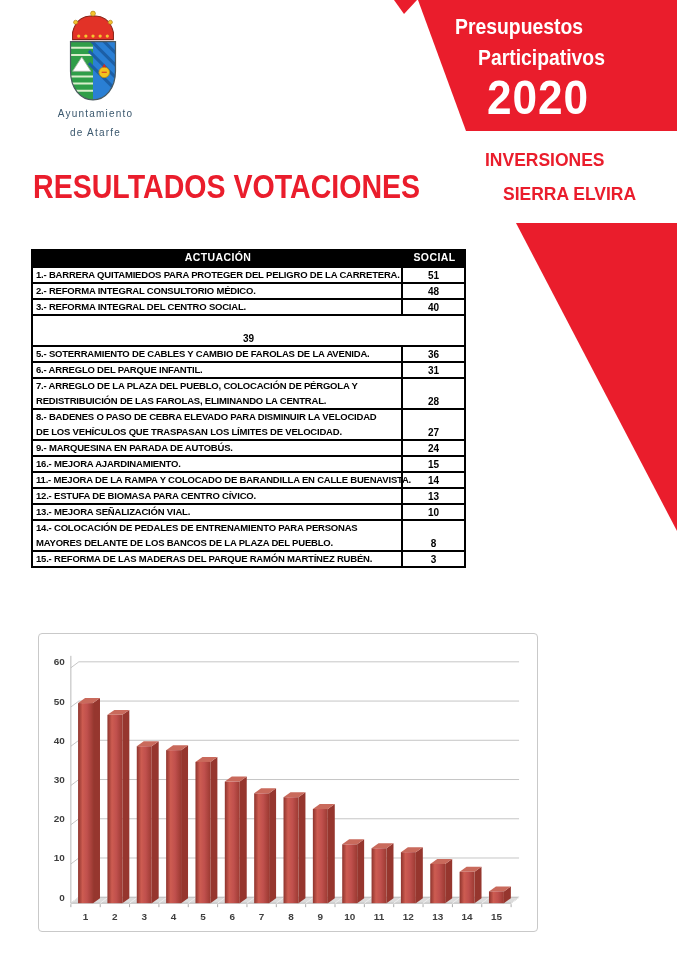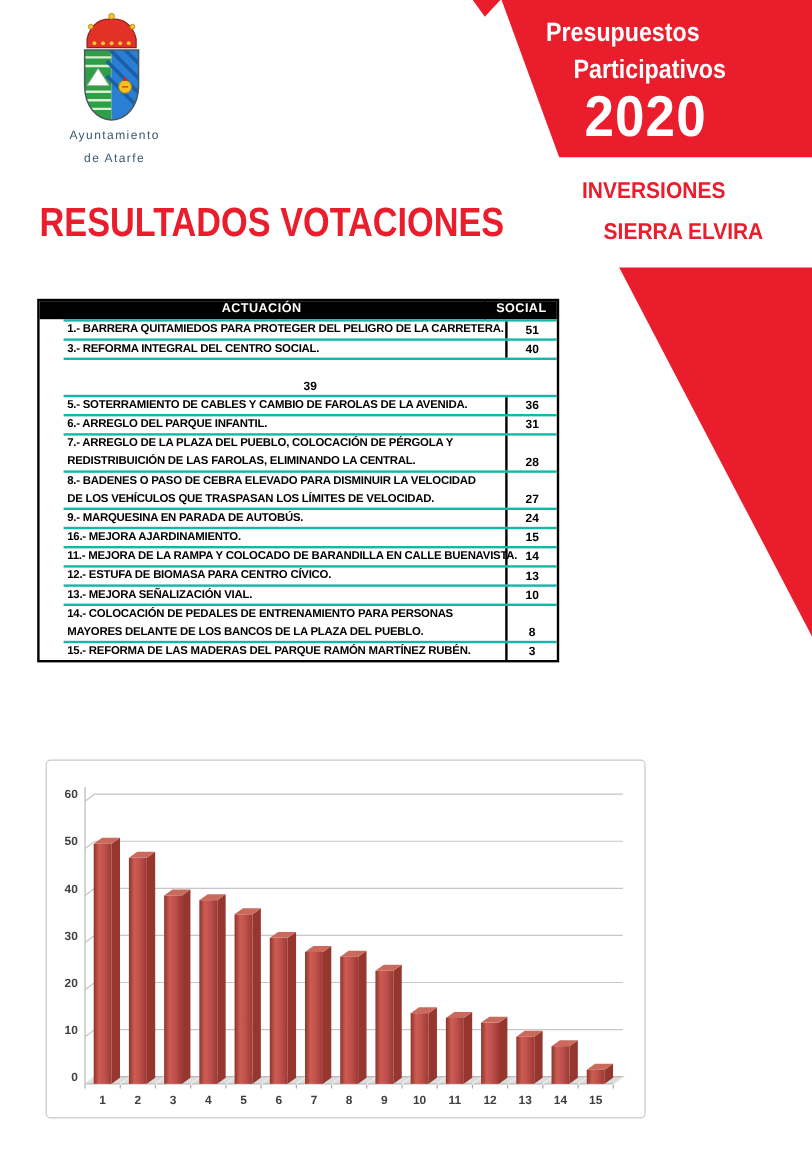--- a/index.html
+++ b/index.html
@@ -36,21 +36,21 @@
   }
   
   .votes-table{
     position:absolute; left:31px; top:249px; width:431px;
     border:2px solid #000; box-sizing:content-box; background:#fff;
   }
   .thead{display:flex; background:#000; color:#fff; height:15px; }
   .th{font-size:10.5px; font-weight:bold; letter-spacing:0.4px; text-align:center;}
   .th-act{width:370px; border-right:2px solid #000;}
   .th-votos{flex:1;}
-  .tr{display:flex; height:14px; border-top:2px solid #14b8a6; box-sizing:content-box;margin-left:20px;}
+  .tr{display:flex; height:14px; border-top:2px solid #000000; box-sizing:content-box;}
   .tr.tall{height:29px;}
   .td-act{
     width:370px; border-right:2px solid #000; box-sizing:border-box;
     display:flex; flex-direction:column; justify-content:center;
     padding-left:3px; font-size:9.5px; font-weight:bold; letter-spacing:-0.2px;
     line-height:14.5px; white-space:pre;
   }
   .td-votes{
     flex:1; display:flex; justify-content:center; align-items:flex-end;
     font-size:10px; font-weight:bold; padding-bottom:1px;
@@ -130,20 +130,24 @@
 
   <div class="votes-table">
     <div class="thead">
       <div class="th th-act">ACTUACIÓN</div>
       <div class="th th-votos">SOCIAL</div>
     </div>
     <div id="table-body">
         <div class="tr">
           <div class="td-act"><div>1.- BARRERA QUITAMIEDOS PARA PROTEGER DEL PELIGRO DE LA CARRETERA.</div></div>
           <div class="td-votes">51</div>
+        </div>
+        <div class="tr">
+          <div class="td-act"><div>2.- REFORMA INTEGRAL CONSULTORIO MÉDICO.</div></div>
+          <div class="td-votes">48</div>
         </div>
         <div class="tr">
           <div class="td-act"><div>3.- REFORMA INTEGRAL DEL CENTRO SOCIAL.</div></div>
           <div class="td-votes">40</div>
         </div>
         <div class="tr tall">
           <div class="td-votes">39</div>
         </div>
         <div class="tr">
           <div class="td-act"><div>5.- SOTERRAMIENTO DE CABLES Y CAMBIO DE FAROLAS DE LA AVENIDA.</div></div>

